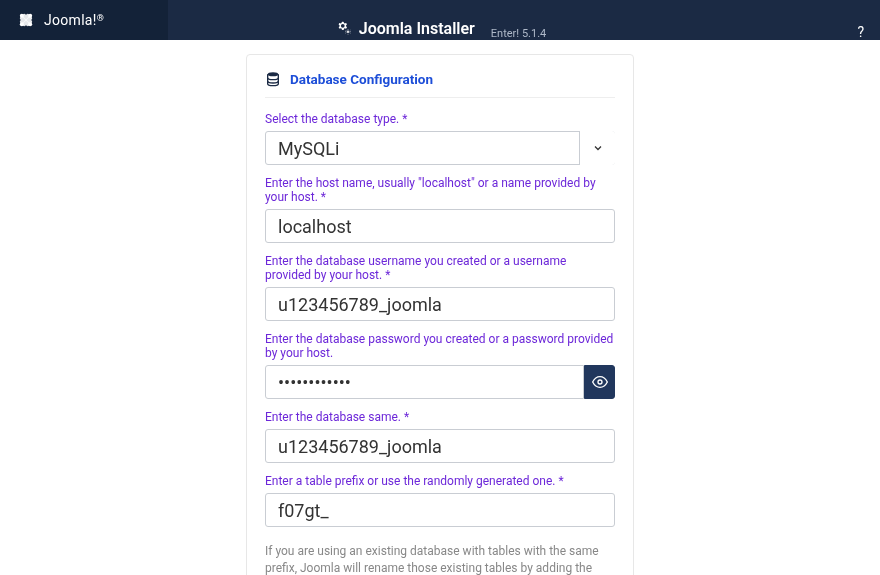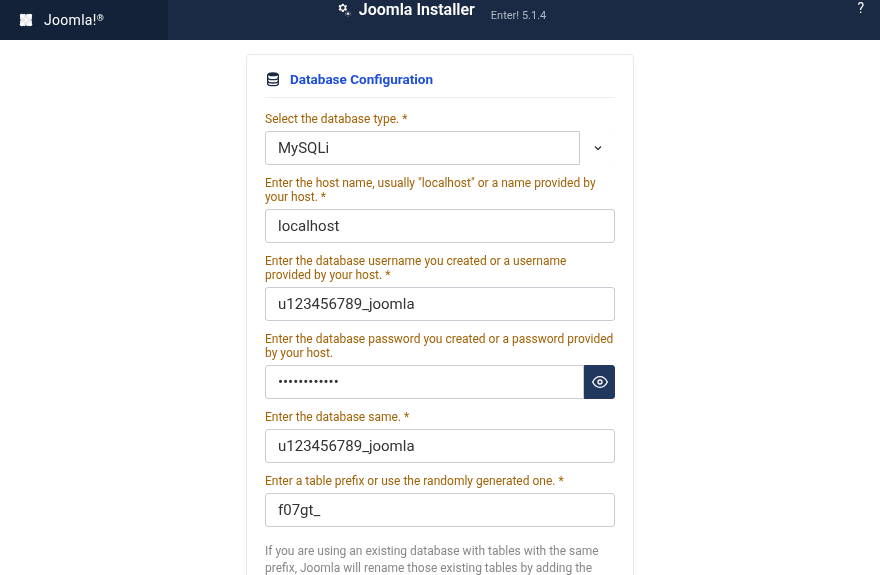--- a/index.html
+++ b/index.html
@@ -1,36 +1,36 @@
 <!DOCTYPE html>
 <html><head>
   <meta charset="utf-8">
   <style>
     * { box-sizing: border-box; margin: 0; padding: 0; }
     body { font-family: -apple-system, BlinkMacSystemFont, "Segoe UI", Roboto, Arial, sans-serif; background: #fff; font-size: 13px; color: #333; width: 880px; height: 575px; overflow: hidden; }
 
-    .topbar { height: 40px; background: #1b2a44; display: flex; align-items: flex-start; color: #fff; position: relative; }
+    .topbar { height: 40px; background: #1b2a44; display: flex; align-items: flex-end; color: #fff; position: relative; }
     .logoarea { width: 168px; height: 40px; background: #132238; display: flex; align-items: center; padding-left: 16px; gap: 8px; }
     .logoarea .logo-text { font-size: 14px; font-weight: 400; letter-spacing: 0.3px; }
     .logo-reg { font-size: 9px; position: relative; top: -4px; }
     .title-center { position: absolute; left: 50%; transform: translateX(-50%); display: flex; align-items: baseline; gap: 16px; }
     .title-center .title-main { font-weight: 600; font-size: 16px; display: flex; align-items: center; gap: 7px; }
     .title-center .title-ver { font-size: 11px; color: #aeb8c8; }
     .help-q { position: absolute; right: 16px; color: #fff; font-size: 14px; cursor: pointer; }
 
     .card { width: 388px; margin: 14px auto 0; border: 1px solid #e7e7e7; border-radius: 4px; padding: 16px 18px 18px; }
     .card-header { display: flex; align-items: center; gap: 9px; padding-bottom: 10px; border-bottom: 1px solid #eee; margin-bottom: 14px; }
     .card-header .title { font-weight: 700; font-size: 13.5px; color: #1d4ed8; }
     .db-icon { width: 16px; height: 16px; }
 
-    .f-label { font-size: 12px; color: #a16207; margin-bottom: 5px; margin-top: 11px; }
+    .f-label { font-size: 12px; color: #6d28d9; margin-bottom: 5px; margin-top: 11px; }
     .f-label:first-of-type { margin-top: 0; }
 
     .select-wrap, .input-wrap { position: relative; }
-    .select, .input { width: 100%; height: 34px; border: 1px solid #c9cdd3; border-radius: 3px; padding: 0 12px; font-size: 15px; color: #333; background: #fff; font-family: inherit; }
+    .select, .input { width: 100%; height: 34px; border: 1px solid #c9cdd3; border-radius: 3px; padding: 0 12px; font-size: 18px; color: #333; background: #fff; font-family: inherit; }
     .select-wrap .chev { position: absolute; right: 0; top: 0; width: 36px; height: 34px; display: flex; align-items: center; justify-content: center; border-left: 1px solid #c9cdd3; background: #fff; pointer-events: none; border-radius: 0 3px 3px 0; }
 
     .pw-row { display: flex; }
     .pw-row .input { border-top-right-radius: 0; border-bottom-right-radius: 0; }
     .pw-toggle { width: 34px; height: 34px; background: #21375d; border: 1px solid #21375d; border-radius: 0 3px 3px 0; display: flex; align-items: center; justify-content: center; cursor: pointer; }
     .pw-toggle svg { stroke: #fff; }
 
     .hint { font-size: 12px; color: #888; margin-top: 16px; line-height: 1.4; }
   </style>
 </head>

